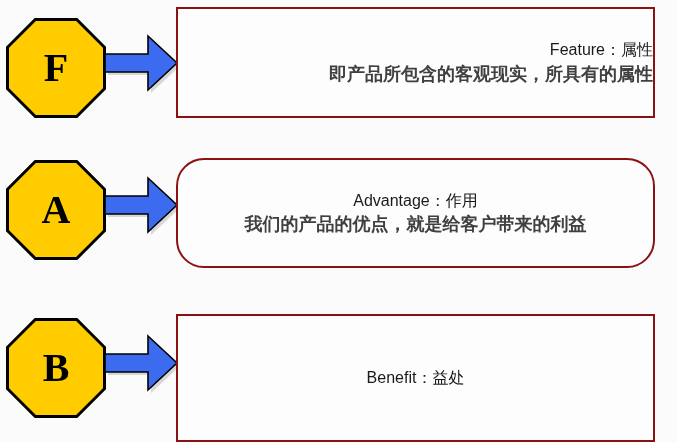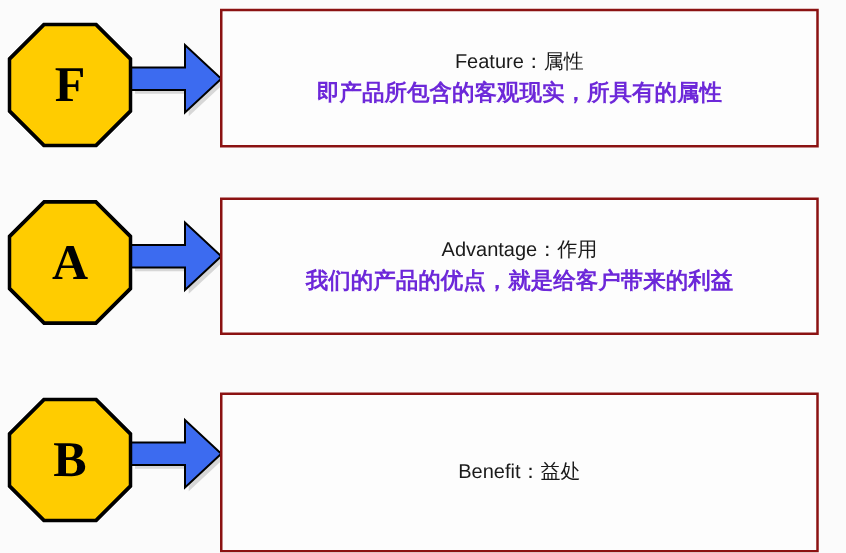--- a/index.html
+++ b/index.html
@@ -89,37 +89,37 @@
     font-size: 16px;
     color: #1a1a1a;
     line-height: 1.35;
     white-space: nowrap;
     text-align: center;
   }
   .line-desc {
     font-family: "Liberation Sans", sans-serif;
     font-size: 18px;
     font-weight: 700;
-    color: #6d28d9;
+    color: #404040;
     line-height: 1.35;
     white-space: nowrap;
     text-align: center;
     margin-top: 1px;
   }
 
   
   #row-1 { top: 0; height: 142px; }
   #row-1 .badge   { top: 18px; }
   #row-1 .arrow   { top: 32px; }
-  #row-1 .textbox { top: 7px;  height: 111px; }
+  #row-1 .textbox { top: 7px;  height: 111px; align-items: flex-end; }
 
   #row-2 { top: 152px; height: 142px; }
   #row-2 .badge   { top: 8px; }
   #row-2 .arrow   { top: 22px; }
-  #row-2 .textbox { top: 6px;  height: 110px; }
+  #row-2 .textbox { top: 6px;  height: 110px; border-radius: 28px; }
 
   #row-3 { top: 306px; height: 136px; }
   #row-3 .badge   { top: 12px; }
   #row-3 .arrow   { top: 26px; }
   #row-3 .textbox { top: 8px;  height: 128px; }
 </style>
 </head>
 <body>
 
 <div id="diagram">

